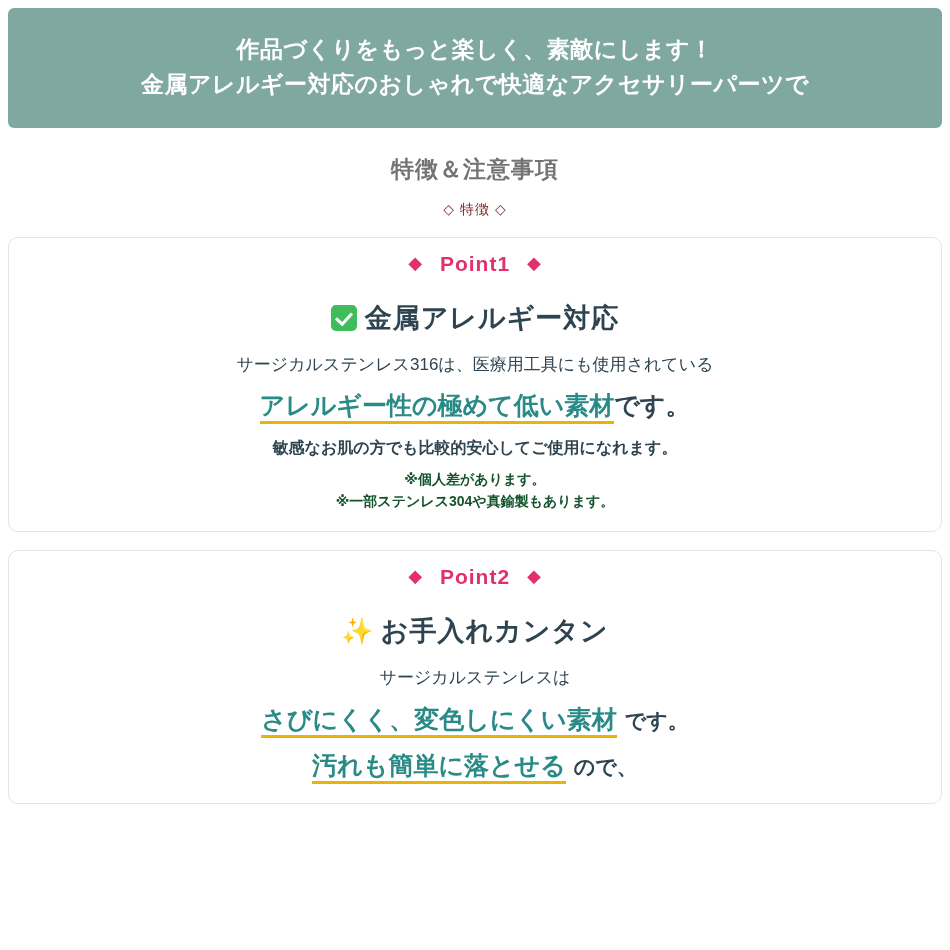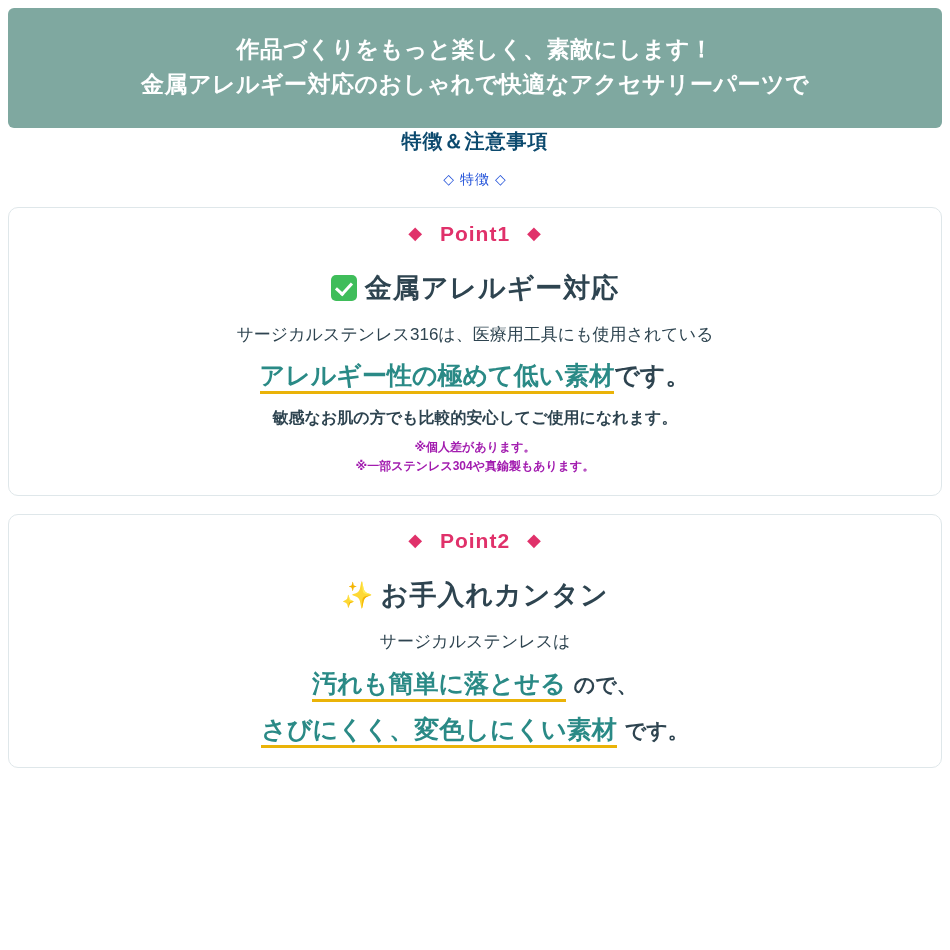--- a/index.html
+++ b/index.html
@@ -33,29 +33,30 @@
     color: #ffffff;
     font-size: 23px;
     font-weight: bold;
     line-height: 1.52;
     letter-spacing: 0.5px;
   }
 
   
   .section-title {
     text-align: center;
-    font-size: 20px;
-    font-weight: bold;
-    color: #0c4a6e;
+    font-size: 23px;
+    font-weight: bold;
+    color: #737373;
+    margin-top: 26px;
     letter-spacing: 1px;
   }
   .section-sub {
     text-align: center;
     font-size: 14px;
-    color: #1d4ed8;
+    color: #7f1d1d;
     margin-top: 16px;
     letter-spacing: 1px;
   }
 
   
   .card {
     margin: 18px 8px 0 8px;
     border: 1px solid #dfe7ea;
     border-radius: 10px;
     background: #ffffff;
@@ -130,23 +131,23 @@
     padding-bottom: 2px;
   }
   .small-line {
     margin-top: 14px;
     font-size: 16px;
     font-weight: bold;
     color: #2e4450;
   }
   .note {
     margin-top: 10px;
-    font-size: 12px;
-    font-weight: bold;
-    color: #a21caf;
+    font-size: 14px;
+    font-weight: bold;
+    color: #14532d;
     line-height: 1.45;
   }
   .note.second { margin-top: 2px; }
 
   .card2 .big-line .trail {
     color: #2e4450;
     font-size: 21px;
     margin-left: 8px;
   }
   .card2 .tail-line {
@@ -199,22 +200,22 @@
       <span class="diamond">◆</span>
     </div>
 
     <div class="card-heading">
       <span class="sparkle">✨</span><span>お手入れカンタン</span>
     </div>
 
     <div class="body-line">サージカルステンレスは</div>
 
     <div class="big-line">
+      <span class="hl">さびにくく、変色しにくい素材</span><span class="trail">です。</span>
+    </div>
+
+    <div class="big-line">
       <span class="hl">汚れも簡単に落とせる</span><span class="trail">ので、</span>
     </div>
 
-    <div class="big-line">
-      <span class="hl">さびにくく、変色しにくい素材</span><span class="trail">です。</span>
-    </div>
-
   </div>
 
 </div>
 
 </body></html>

